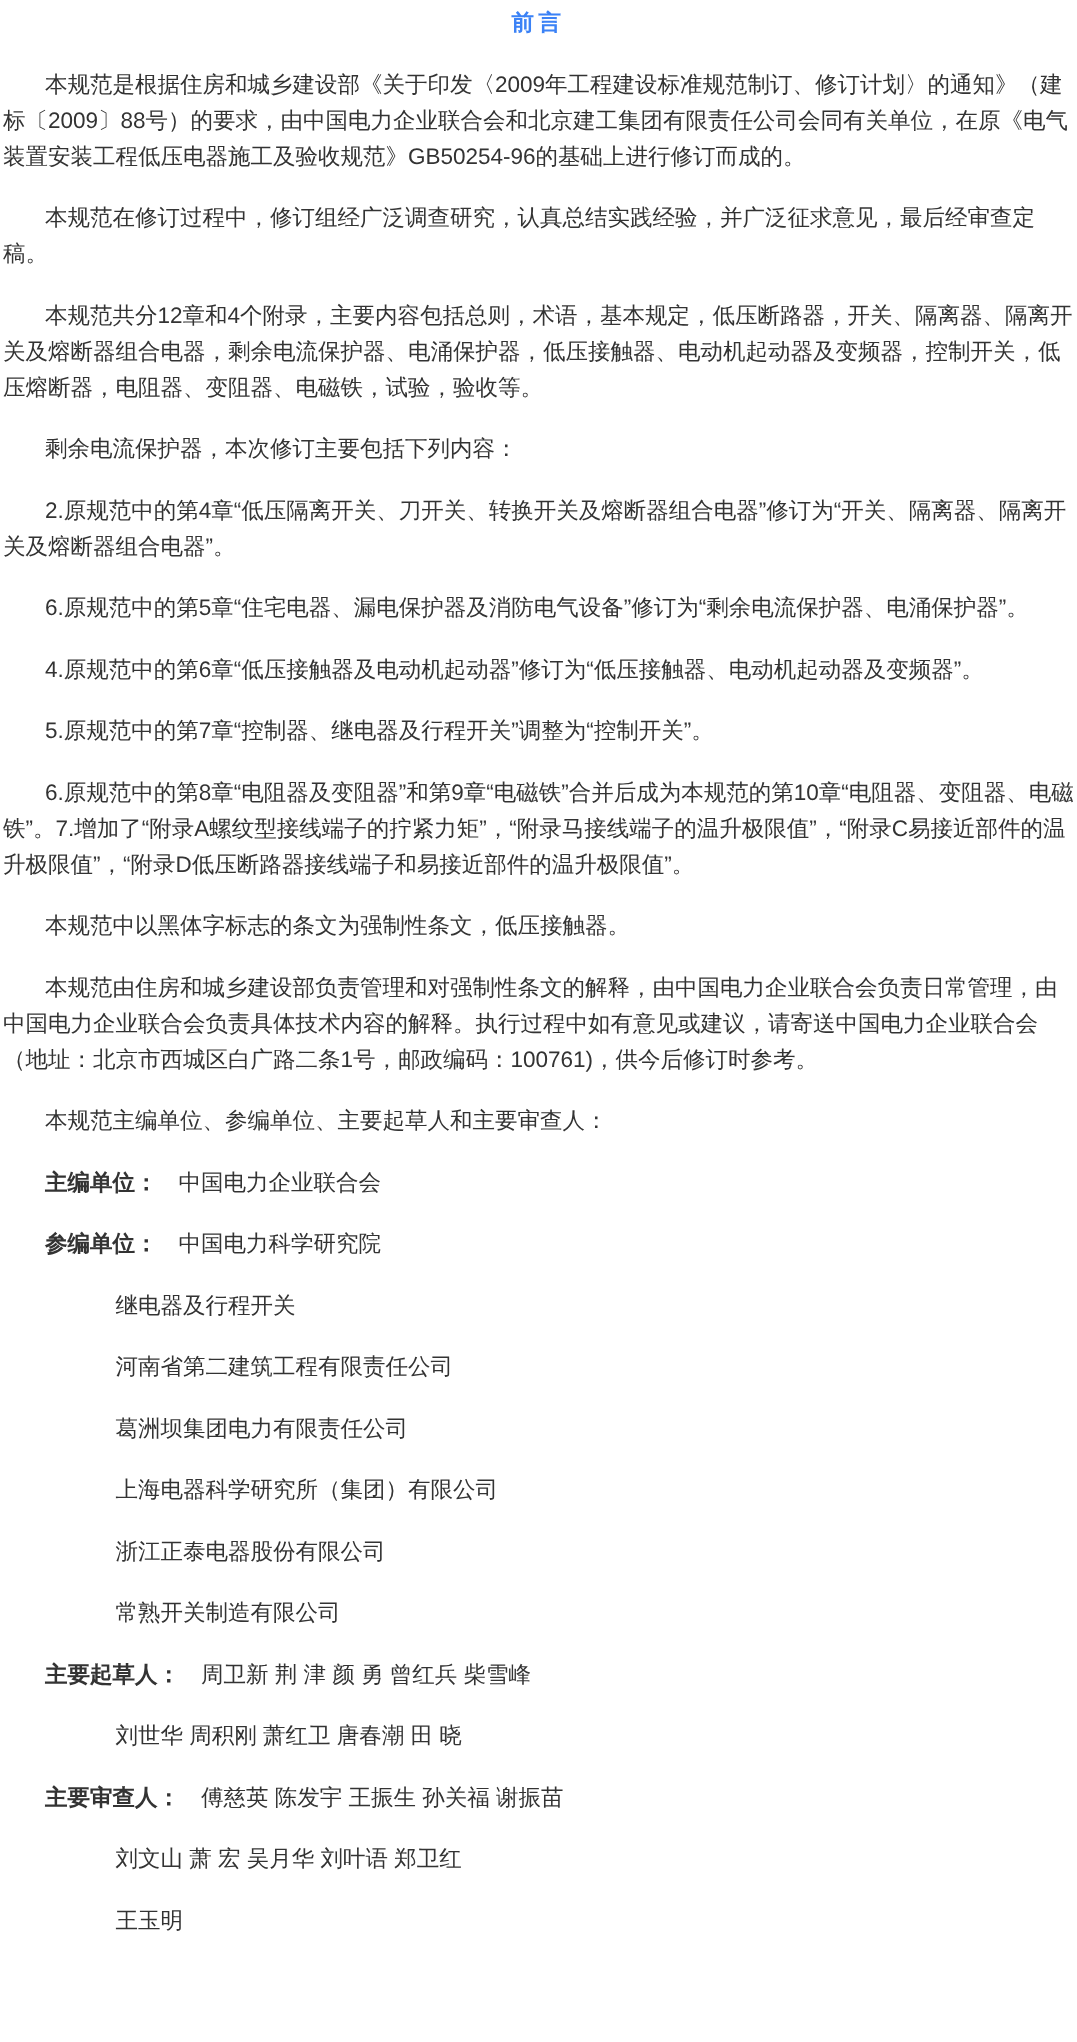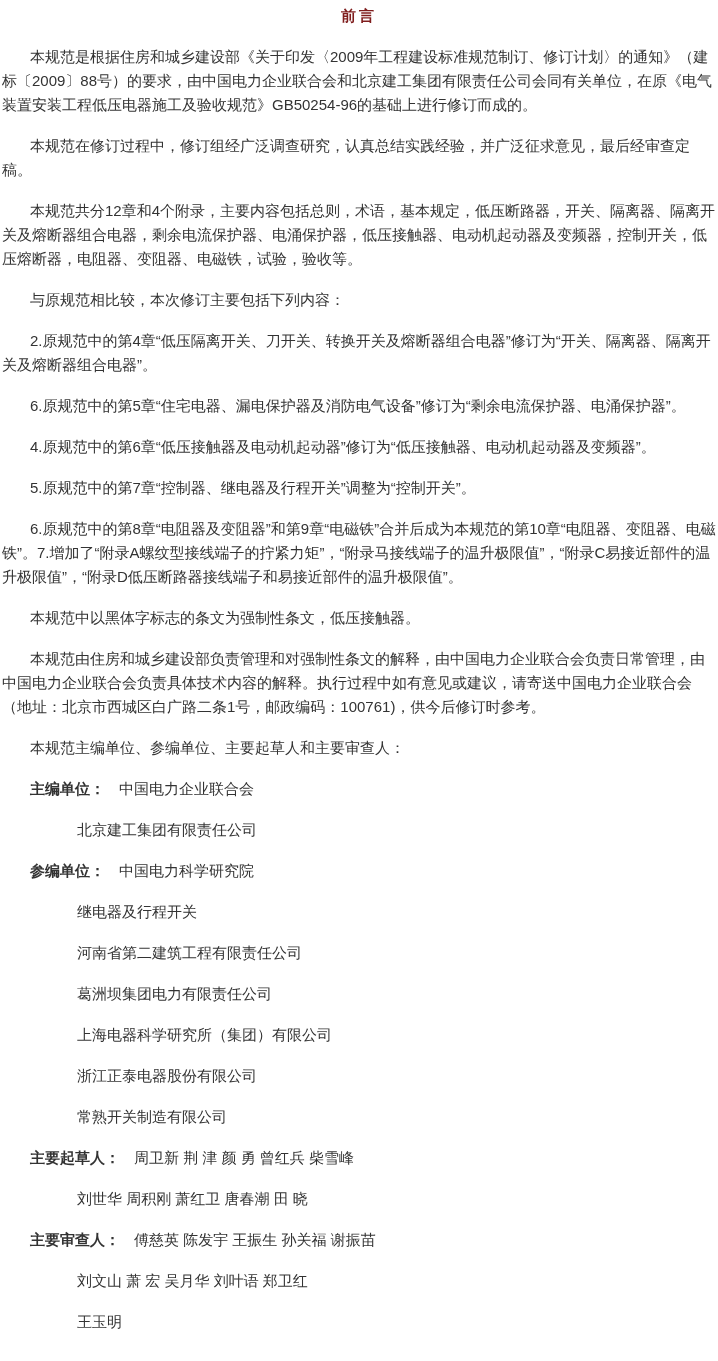--- a/index.html
+++ b/index.html
@@ -12,21 +12,21 @@
     padding-top: 4px;
     overflow-x: hidden;
   }
   .page { padding: 0 2px; }
   .doc-title {
     font-size: 15px;
     font-weight: bold;
     text-align: center;
     letter-spacing: 3px;
     margin: 0 0 17px 0;
-    color: #7f1d1d;
+    color: #3b82f6;
   }
   p.para {
     margin: 17px 0;
     text-indent: 28px;
     word-break: break-all;
   }
   p.credit-head {
     margin: 17px 0;
     text-indent: 28px;
     white-space: pre;
@@ -43,33 +43,32 @@
 </head>
 <body>
 
 <div class="page">
 
   <h1 class="doc-title">前言</h1>
 
   <p class="para">本规范是根据住房和城乡建设部《关于印发〈2009年工程建设标准规范制订、修订计划〉的通知》（建标〔2009〕88号）的要求，由中国电力企业联合会和北京建工集团有限责任公司会同有关单位，在原《电气装置安装工程低压电器施工及验收规范》GB50254-96的基础上进行修订而成的。</p>
   <p class="para">本规范在修订过程中，修订组经广泛调查研究，认真总结实践经验，并广泛征求意见，最后经审查定稿。</p>
   <p class="para">本规范共分12章和4个附录，主要内容包括总则，术语，基本规定，低压断路器，开关、隔离器、隔离开关及熔断器组合电器，剩余电流保护器、电涌保护器，低压接触器、电动机起动器及变频器，控制开关，低压熔断器，电阻器、变阻器、电磁铁，试验，验收等。</p>
-  <p class="para">与原规范相比较，本次修订主要包括下列内容：</p>
+  <p class="para">剩余电流保护器，本次修订主要包括下列内容：</p>
   <p class="para">2.原规范中的第4章“低压隔离开关、刀开关、转换开关及熔断器组合电器”修订为“开关、隔离器、隔离开关及熔断器组合电器”。</p>
   <p class="para">6.原规范中的第5章“住宅电器、漏电保护器及消防电气设备”修订为“剩余电流保护器、电涌保护器”。</p>
   <p class="para">4.原规范中的第6章“低压接触器及电动机起动器”修订为“低压接触器、电动机起动器及变频器”。</p>
   <p class="para">5.原规范中的第7章“控制器、继电器及行程开关”调整为“控制开关”。</p>
   <p class="para">6.原规范中的第8章“电阻器及变阻器”和第9章“电磁铁”合并后成为本规范的第10章“电阻器、变阻器、电磁铁”。7.增加了“附录A螺纹型接线端子的拧紧力矩”，“附录马接线端子的温升极限值”，“附录C易接近部件的温升极限值”，“附录D低压断路器接线端子和易接近部件的温升极限值”。</p>
   <p class="para">本规范中以黑体字标志的条文为强制性条文，低压接触器。</p>
   <p class="para">本规范由住房和城乡建设部负责管理和对强制性条文的解释，由中国电力企业联合会负责日常管理，由中国电力企业联合会负责具体技术内容的解释。执行过程中如有意见或建议，请寄送中国电力企业联合会（地址：北京市西城区白广路二条1号，邮政编码：100761)，供今后修订时参考。</p>
   <p class="para">本规范主编单位、参编单位、主要起草人和主要审查人：</p>
 
   <p class="credit-head"><span class="credit-label">主编单位：</span><span class="credit-value">中国电力企业联合会</span></p>
 
-  <p class="credit-item">北京建工集团有限责任公司</p>
 
   <p class="credit-head"><span class="credit-label">参编单位：</span><span class="credit-value">中国电力科学研究院</span></p>
 
   <p class="credit-item">继电器及行程开关</p>
   <p class="credit-item">河南省第二建筑工程有限责任公司</p>
   <p class="credit-item">葛洲坝集团电力有限责任公司</p>
   <p class="credit-item">上海电器科学研究所（集团）有限公司</p>
   <p class="credit-item">浙江正泰电器股份有限公司</p>
   <p class="credit-item">常熟开关制造有限公司</p>
 

